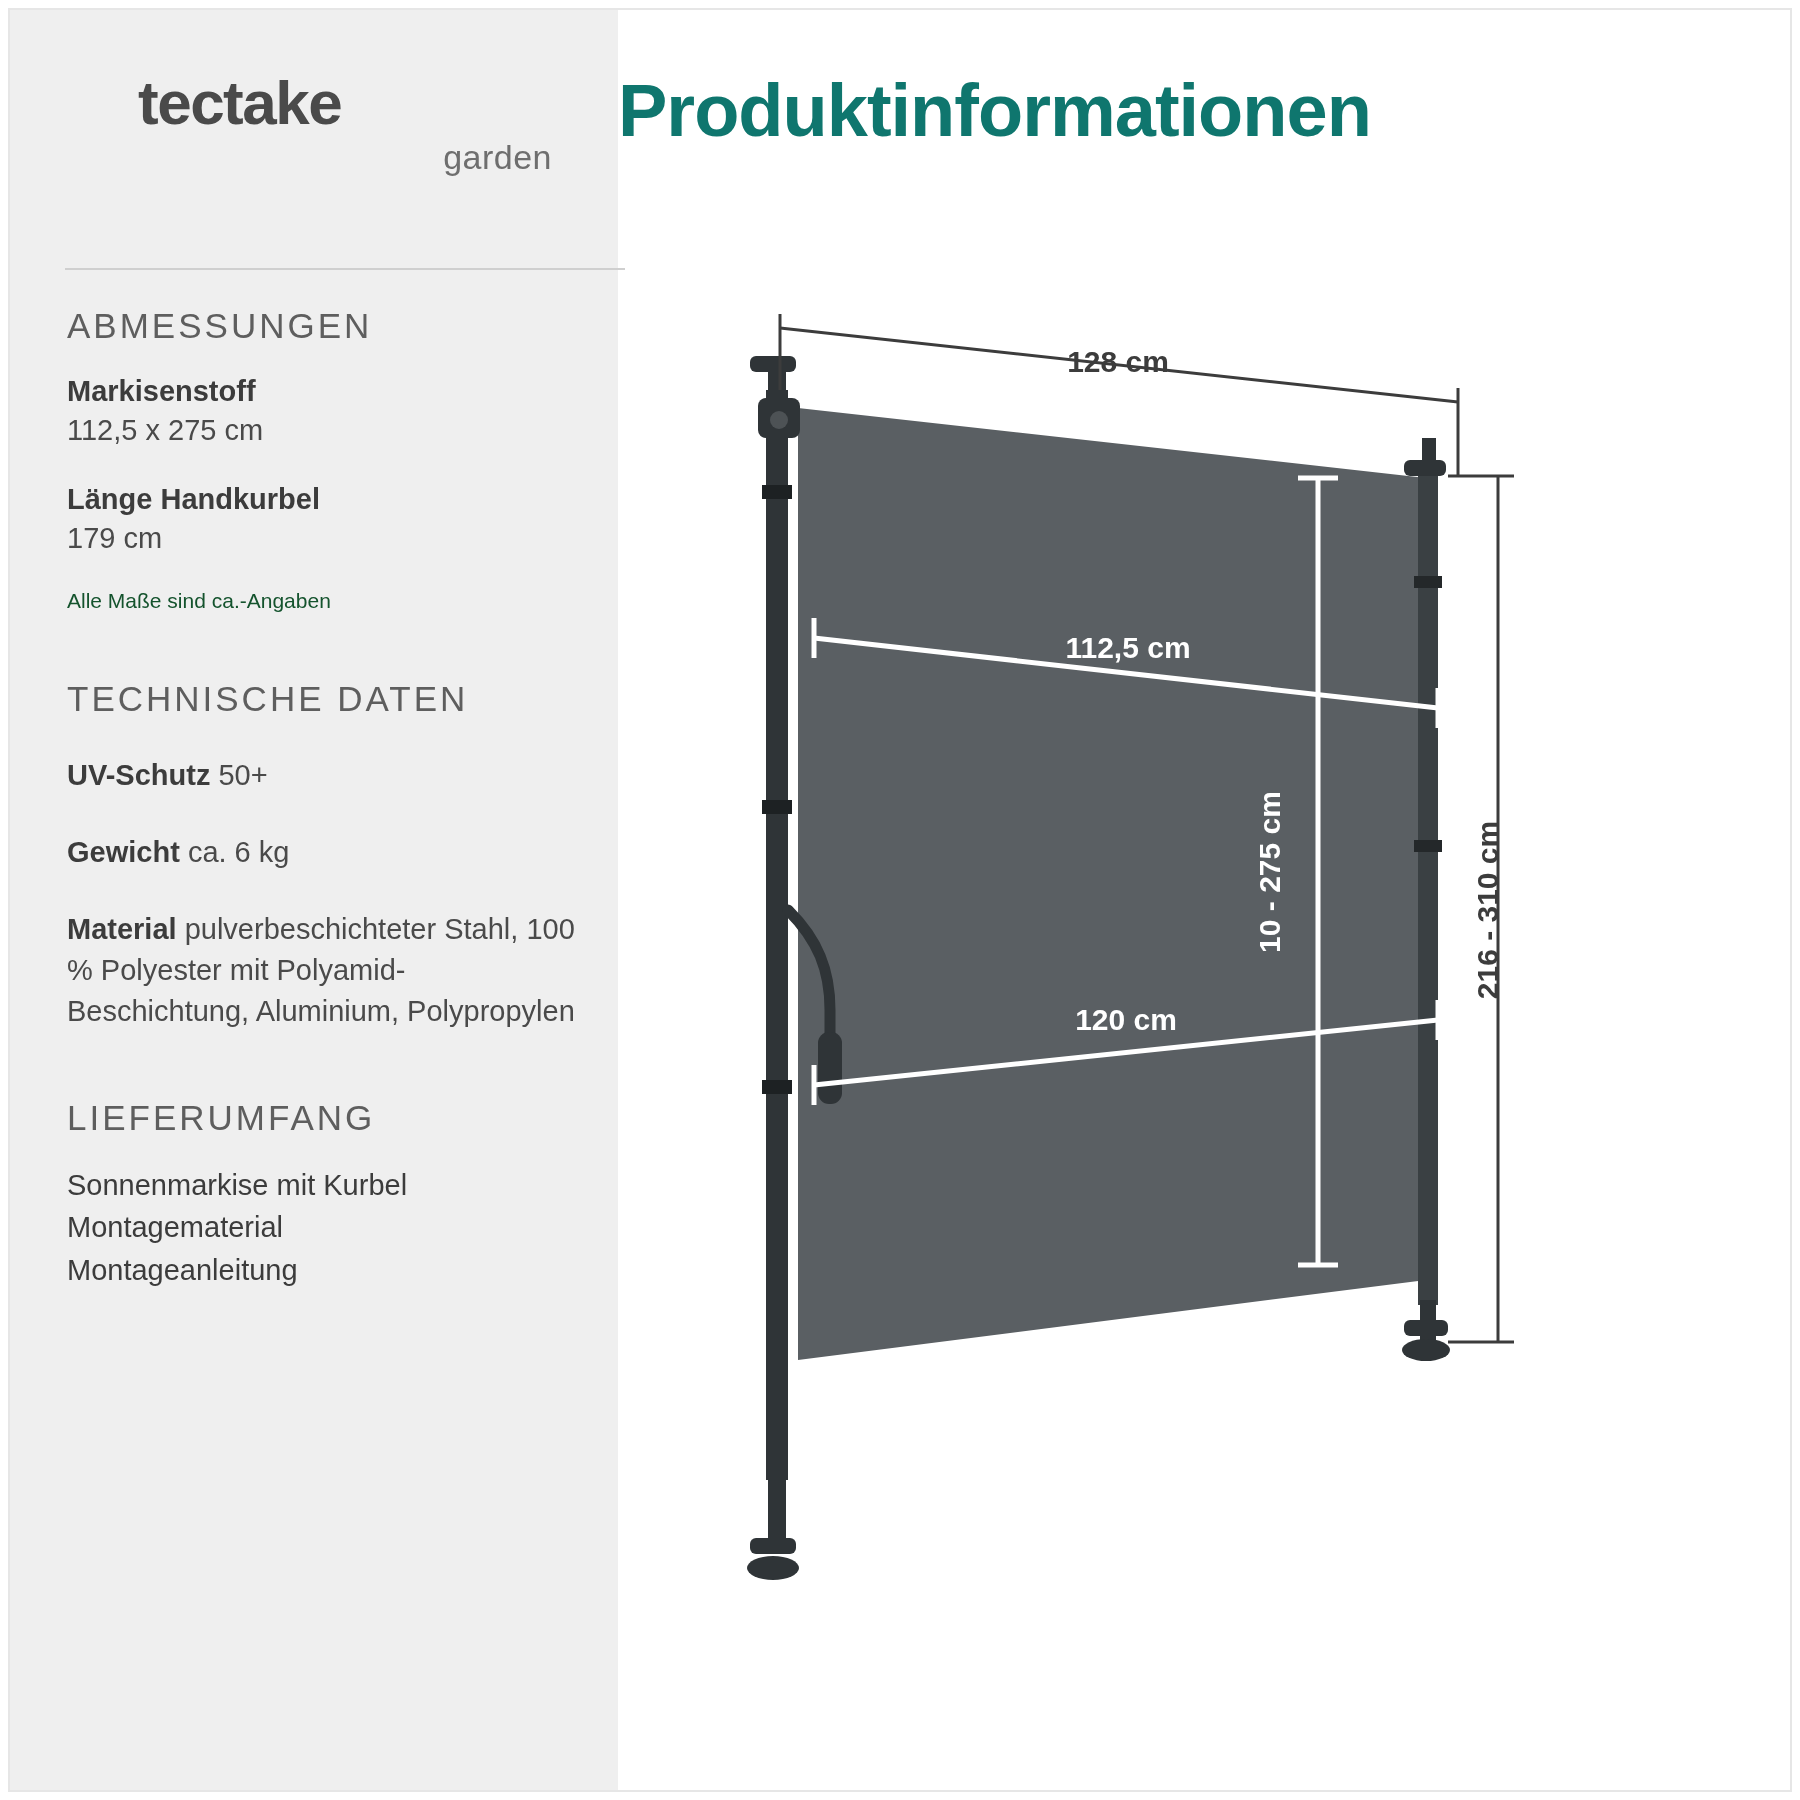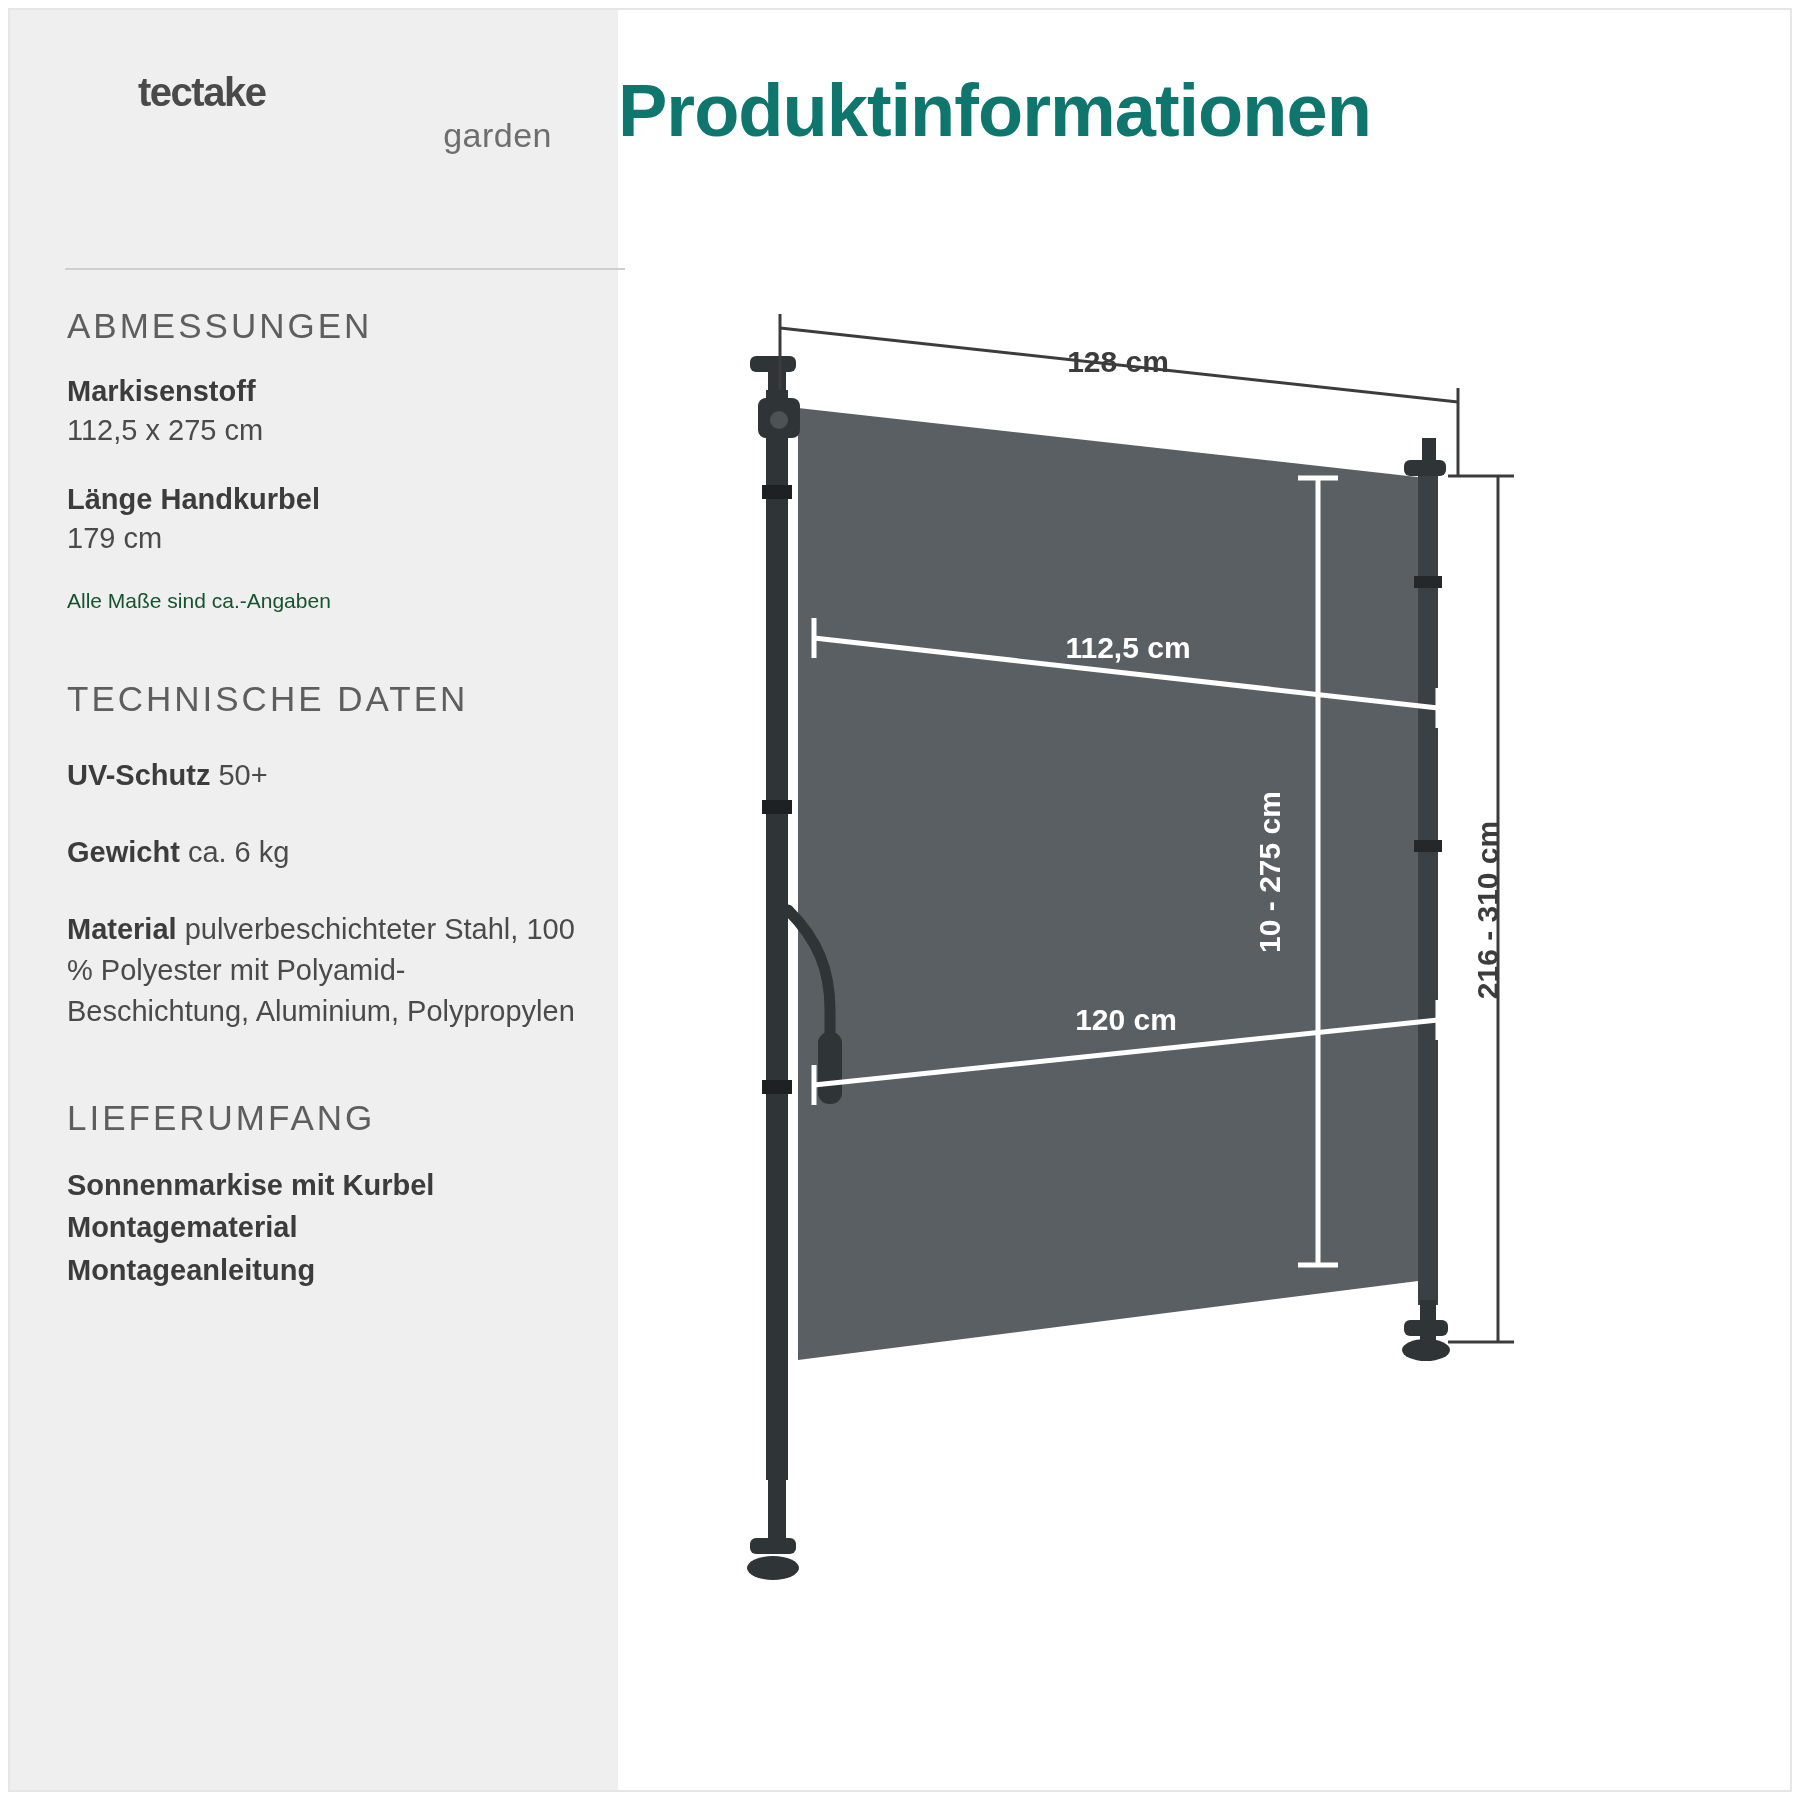--- a/index.html
+++ b/index.html
@@ -16,42 +16,42 @@
   
   .left-col{
     position:absolute;left:10px;top:10px;width:608px;height:1780px;
     background:#efefef;
     box-sizing:border-box;
   }
   .brand{
     position:absolute;left:128px;top:62px;width:420px;
   }
   .brand .name{
-    font-size:40px;font-weight:700;letter-spacing:-1.5px;color:#4a4a4a;line-height:1;
+    font-size:62px;font-weight:700;letter-spacing:-1.5px;color:#4a4a4a;line-height:1;
   }
   .brand .sub{
     text-align:right;font-size:34px;color:#6e6e6e;letter-spacing:0.5px;margin-top:4px;padding-right:6px;
   }
   .divider{
     position:absolute;left:55px;top:258px;width:560px;height:2px;background:#cfcfcf;
   }
   .left-body{
     position:absolute;left:57px;top:296px;width:520px;
   }
   .sec-title{
     font-size:35px;letter-spacing:3px;color:#5e5e5e;font-weight:400;margin:0 0 26px 0;
   }
   .sec-title.spaced{margin-top:66px;}
   .blk{margin-bottom:30px;}
   .blk .lbl{font-size:29px;font-weight:700;color:#3c3c3c;line-height:1.35;}
   .blk .val{font-size:29px;font-weight:400;color:#4a4a4a;line-height:1.35;}
   .note{font-size:21px;color:#14532d;margin-top:22px;margin-bottom:0;}
   .tech-line{font-size:29px;line-height:1.42;color:#4a4a4a;margin-top:36px;}
   .tech-line b{font-weight:700;color:#3c3c3c;}
-  .supply{font-size:29px;font-weight:700;color:#3c3c3c;line-height:1.45;}
+  .supply{font-size:29px;font-weight:400;color:#3c3c3c;line-height:1.45;}
 
   
   .right-col{
     position:absolute;left:618px;top:10px;width:1172px;height:1780px;
   }
   .title{
     position:absolute;left:0;top:58px;width:1172px;text-align:left;
     font-size:74px;font-weight:700;color:#0f766e;letter-spacing:-1px;
   }
   .diagram{

